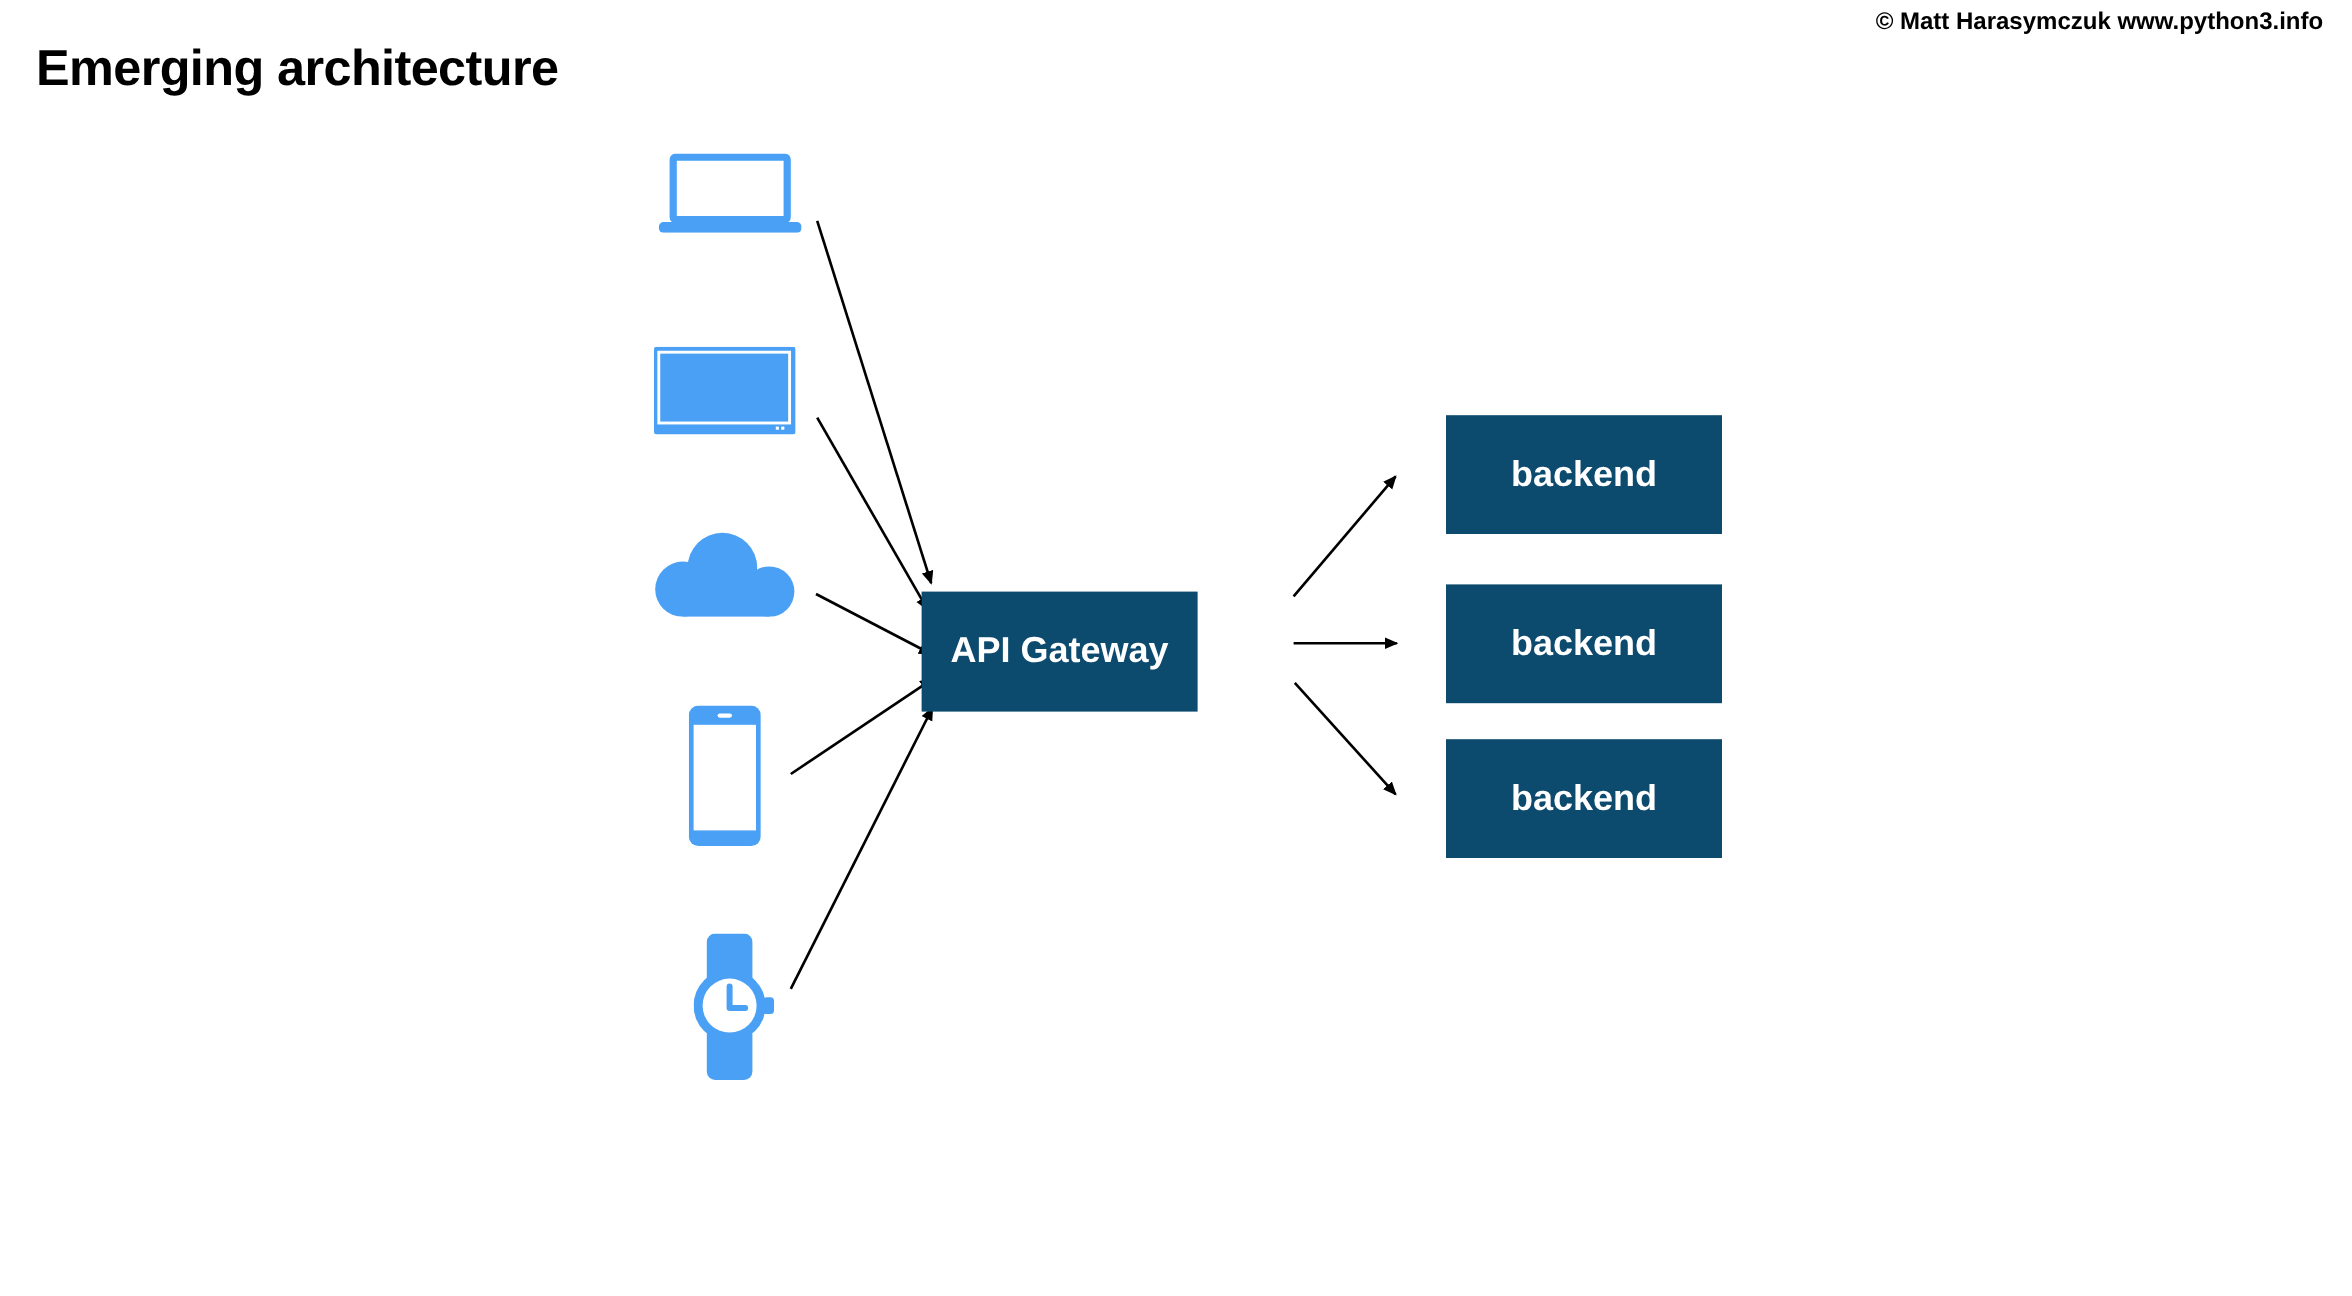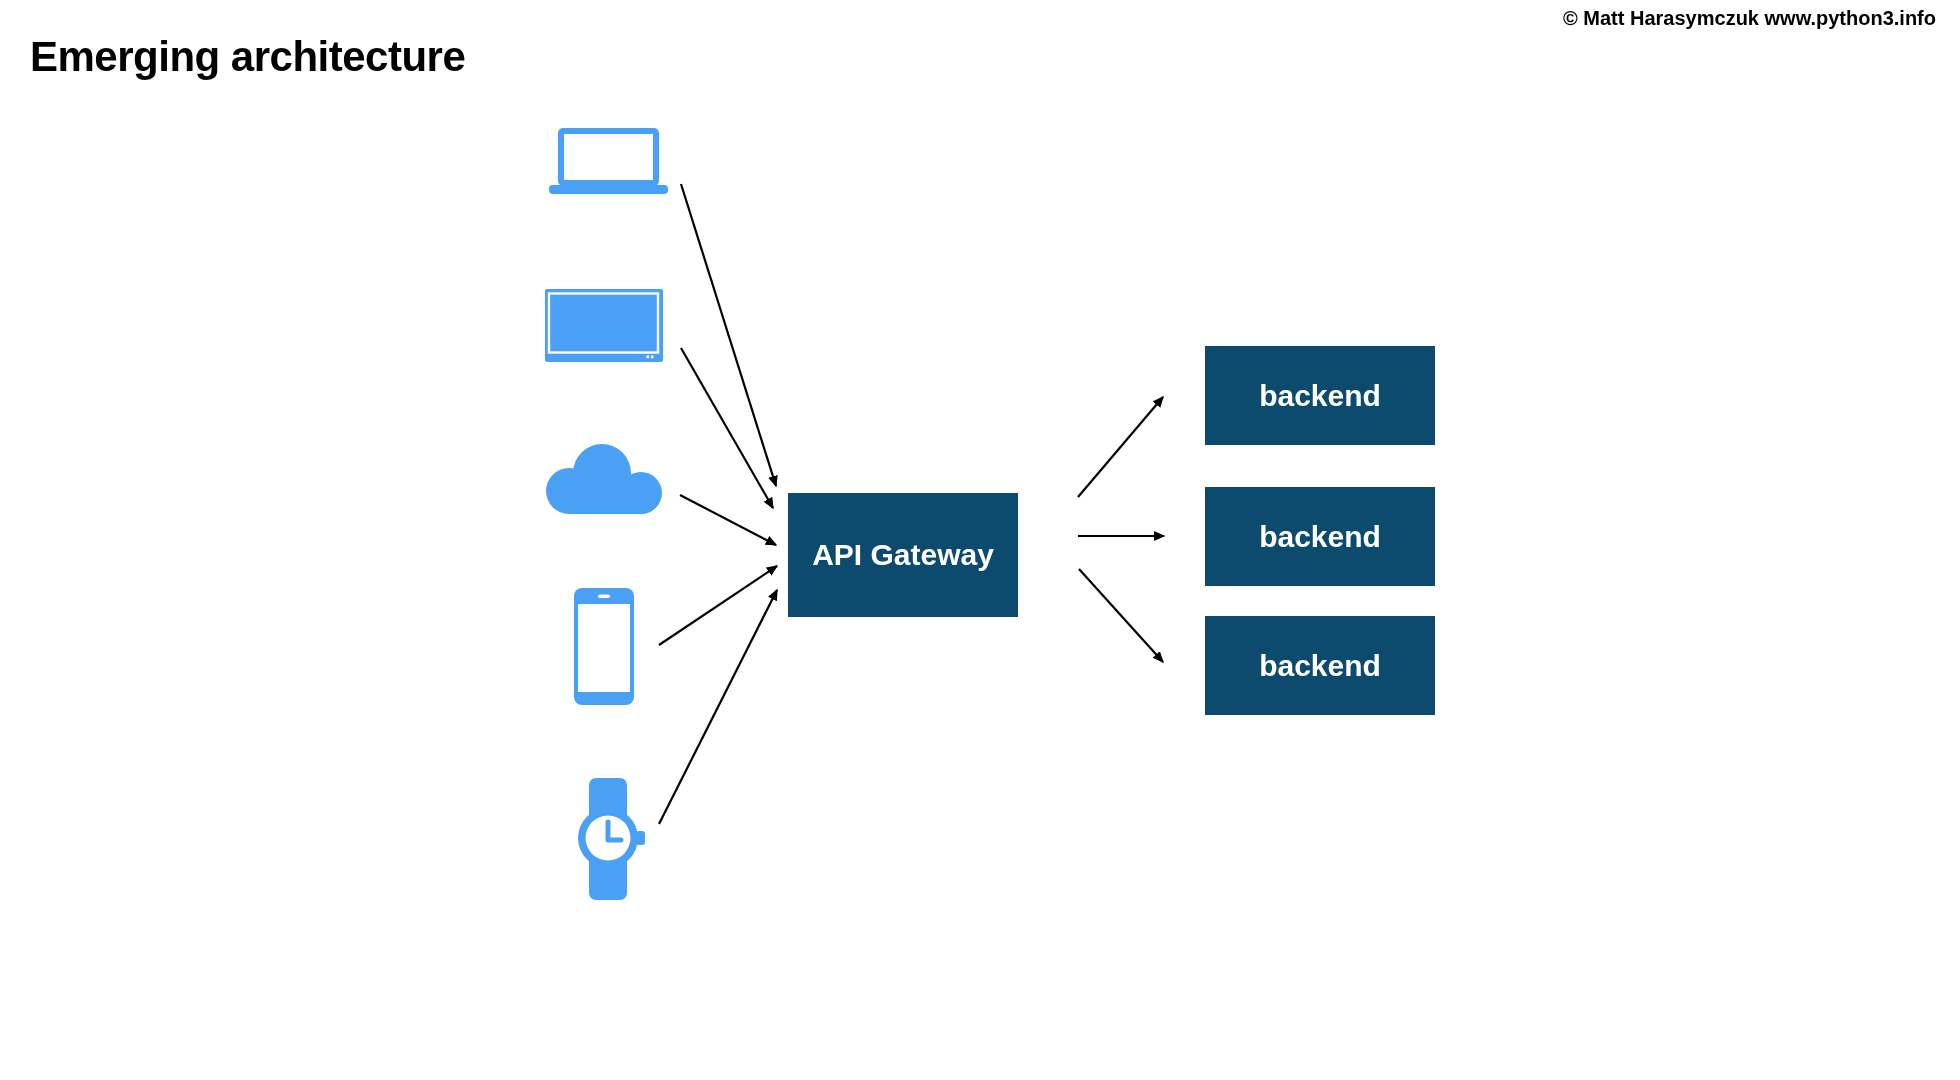--- a/index.html
+++ b/index.html
@@ -39,21 +39,21 @@
   .client-smartwatch { left: 578px; top: 778px; width: 67px;  height: 122px; }
   .client svg { width: 100%; height: 100%; display: block; }
 
   
   .box {
     background: #0c4a6e;
     color: #ffffff;
     font-size: 30px; font-weight: bold;
     display: flex; align-items: center; justify-content: center;
   }
-  .gateway   { left: 788px;  top: 493px; width: 230px; height: 124px; text-align: right; }
+  .gateway   { left: 768px;  top: 493px; width: 230px; height: 100px; text-align: right; }
   .backend-1 { left: 1205px; top: 346px; width: 230px; height: 99px; }
   .backend-2 { left: 1205px; top: 487px; width: 230px; height: 99px; }
   .backend-3 { left: 1205px; top: 616px; width: 230px; height: 99px; }
 </style>
 </head>
 <body>
 
 <div class="abs page-title">Emerging architecture</div>
 <div class="abs copyright">© Matt Harasymczuk www.python3.info</div>
 

